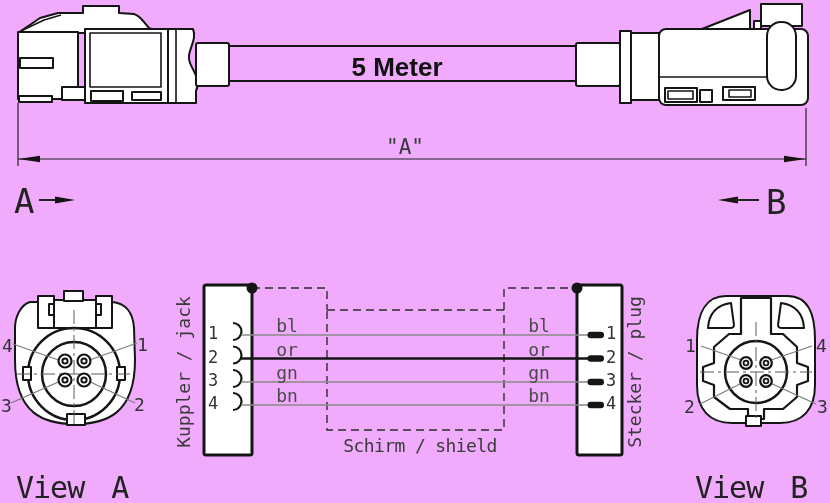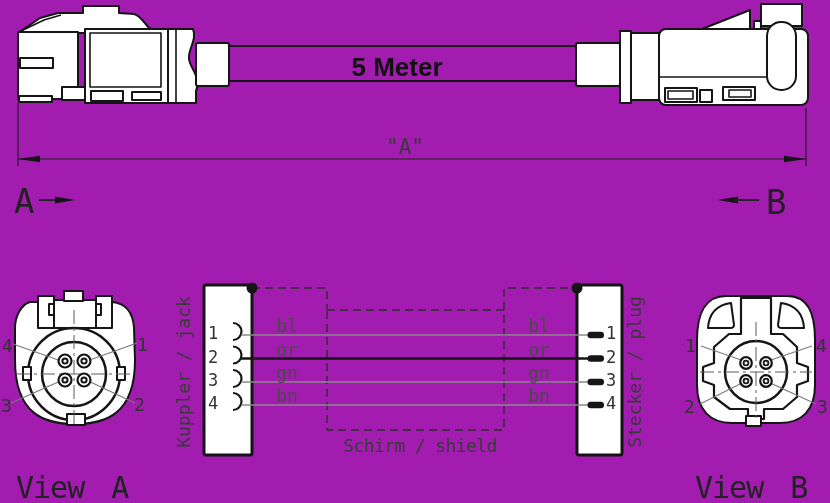--- a/index.html
+++ b/index.html
@@ -1,16 +1,16 @@
 <!DOCTYPE html>
 <html><head>
 <meta charset="utf-8">
 <style>
   html,body{margin:0;padding:0;background:#fff;}
-  .stage{position:relative;width:830px;height:503px;background:#a21caf;overflow:hidden;}
+  .stage{position:relative;width:830px;height:503px;background:#f0abfc;overflow:hidden;}
   .stage svg{position:absolute;overflow:visible;}
   svg text{font-family:"DejaVu Sans Mono",monospace;fill:#2e2e2e;}
   .t-cable{font-family:"Liberation Sans",sans-serif;font-weight:600;font-size:26px;fill:#111;}
   .t-dim{font-size:21px;fill:#3a3a3a;}
   .t-end{font-size:34px;fill:#222;}
   .t-title{font-size:30px;letter-spacing:-1px;word-spacing:10px;fill:#222;}
   .t-pin{font-size:17px;fill:#333;}
   .t-wire{font-size:18px;fill:#4a4a4a;}
   .t-vert{font-size:18px;fill:#3a3a3a;}
   .t-shield{font-size:18px;letter-spacing:-0.6px;fill:#3a3a3a;}

